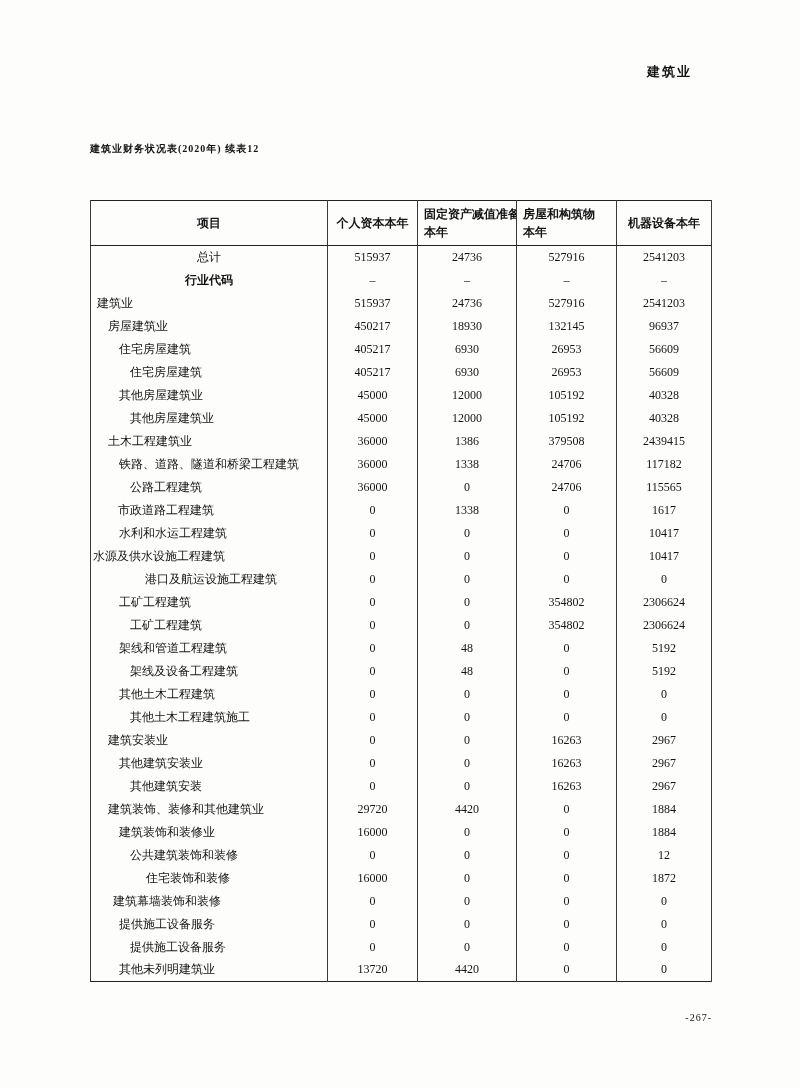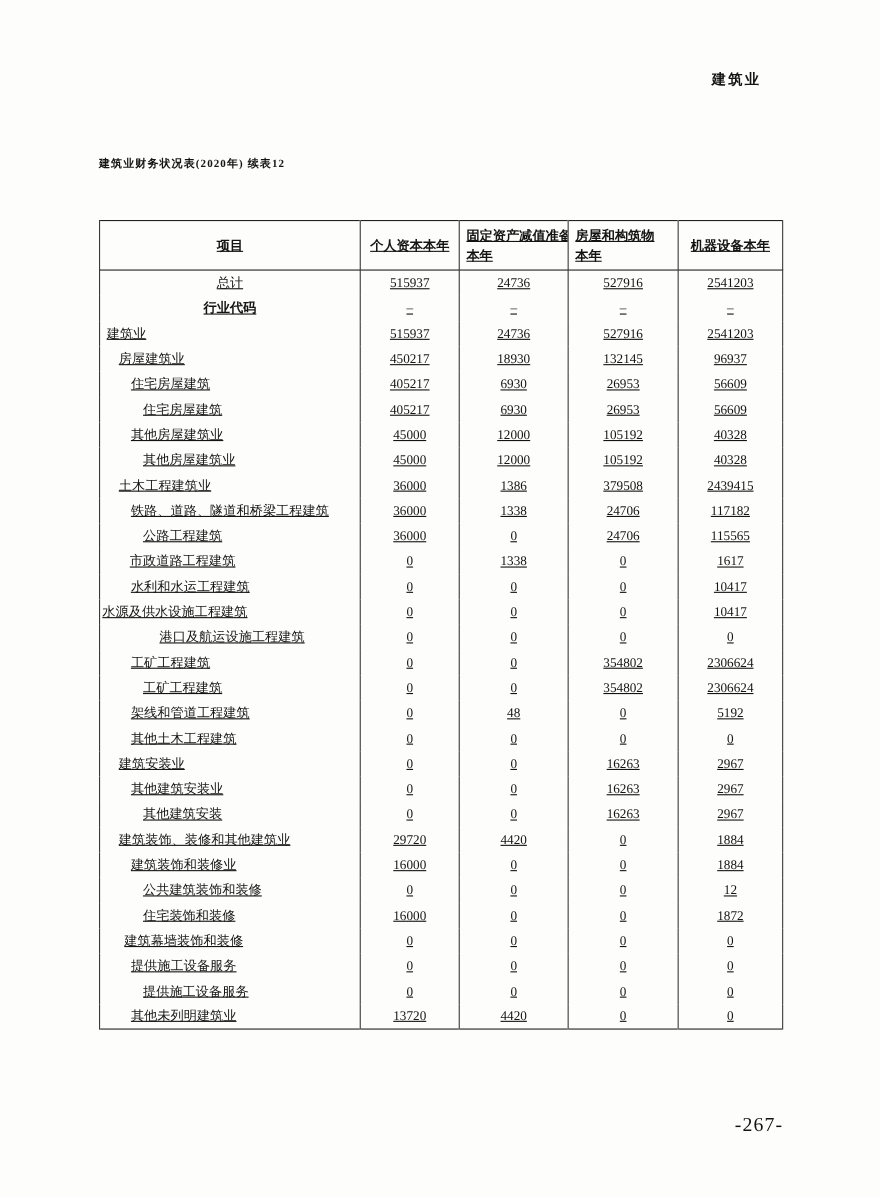--- a/index.html
+++ b/index.html
@@ -27,21 +27,20 @@
     left: 90px;
     font-size: 10px;
     font-weight: bold;
     letter-spacing: 1px;
   }
   .table-wrap {
     position: absolute;
     top: 200px;
     left: 90px;
     width: 621px;
-    text-decoration: underline;
   }
   table.data-table {
     border-collapse: collapse;
     width: 621px;
     table-layout: fixed;
     border-top: 1px solid #222;
     border-bottom: 1px solid #222;
   }
   .data-table th, .data-table td {
     border-left: 1px solid #3a3a3a;
@@ -69,21 +68,21 @@
     vertical-align: middle;
   }
   td.label-cell { text-align: left; }
   td.label-cell.center { text-align: center; }
   td.num-cell { text-align: center; }
   .bold { font-weight: bold; }
   .page-number {
     position: absolute;
     top: 1012px;
     right: 88px;
-    font-size: 18px;
+    font-size: 10px;
     letter-spacing: 1px;
   }
 </style>
 </head>
 <body>
 
 <div class="corner-label">建筑业</div>
 
 <div class="page-title">建筑业财务状况表(2020年) 续表12</div>
 
@@ -226,21 +225,35 @@
           <td class="num-cell">2306624</td>
         </tr>
         <tr>
           <td class="label-cell" style="padding-left: 28px;">架线和管道工程建筑</td>
           <td class="num-cell">0</td>
           <td class="num-cell">48</td>
           <td class="num-cell">0</td>
           <td class="num-cell">5192</td>
         </tr>
         <tr>
+          <td class="label-cell" style="padding-left: 39px;">架线及设备工程建筑</td>
+          <td class="num-cell">0</td>
+          <td class="num-cell">48</td>
+          <td class="num-cell">0</td>
+          <td class="num-cell">5192</td>
+        </tr>
+        <tr>
           <td class="label-cell" style="padding-left: 28px;">其他土木工程建筑</td>
+          <td class="num-cell">0</td>
+          <td class="num-cell">0</td>
+          <td class="num-cell">0</td>
+          <td class="num-cell">0</td>
+        </tr>
+        <tr>
+          <td class="label-cell" style="padding-left: 39px;">其他土木工程建筑施工</td>
           <td class="num-cell">0</td>
           <td class="num-cell">0</td>
           <td class="num-cell">0</td>
           <td class="num-cell">0</td>
         </tr>
         <tr>
           <td class="label-cell" style="padding-left: 17px;">建筑安装业</td>
           <td class="num-cell">0</td>
           <td class="num-cell">0</td>
           <td class="num-cell">16263</td>
@@ -275,21 +288,21 @@
           <td class="num-cell">1884</td>
         </tr>
         <tr>
           <td class="label-cell" style="padding-left: 39px;">公共建筑装饰和装修</td>
           <td class="num-cell">0</td>
           <td class="num-cell">0</td>
           <td class="num-cell">0</td>
           <td class="num-cell">12</td>
         </tr>
         <tr>
-          <td class="label-cell" style="padding-left: 39px; margin-top: 20px;">住宅装饰和装修</td>
+          <td class="label-cell" style="padding-left: 55px; margin-top: 20px;">住宅装饰和装修</td>
           <td class="num-cell">16000</td>
           <td class="num-cell">0</td>
           <td class="num-cell">0</td>
           <td class="num-cell">1872</td>
         </tr>
         <tr>
           <td class="label-cell" style="padding-left: 22px;">建筑幕墙装饰和装修</td>
           <td class="num-cell">0</td>
           <td class="num-cell">0</td>
           <td class="num-cell">0</td>

